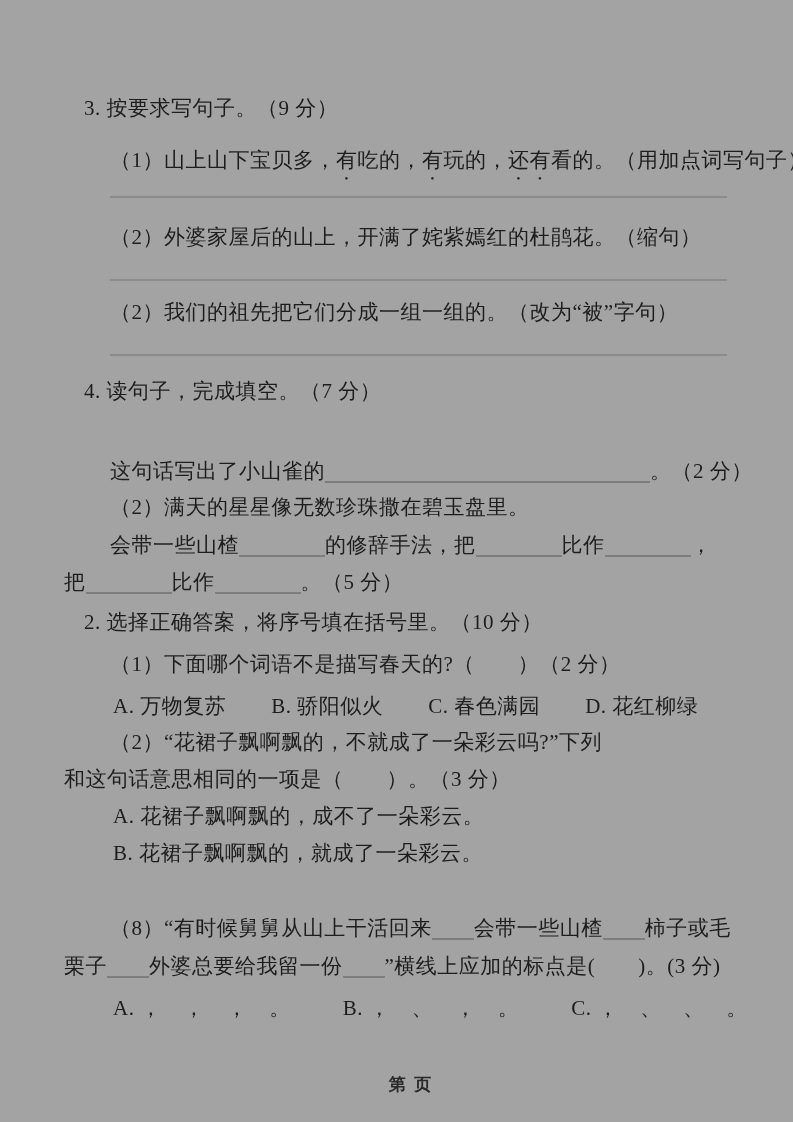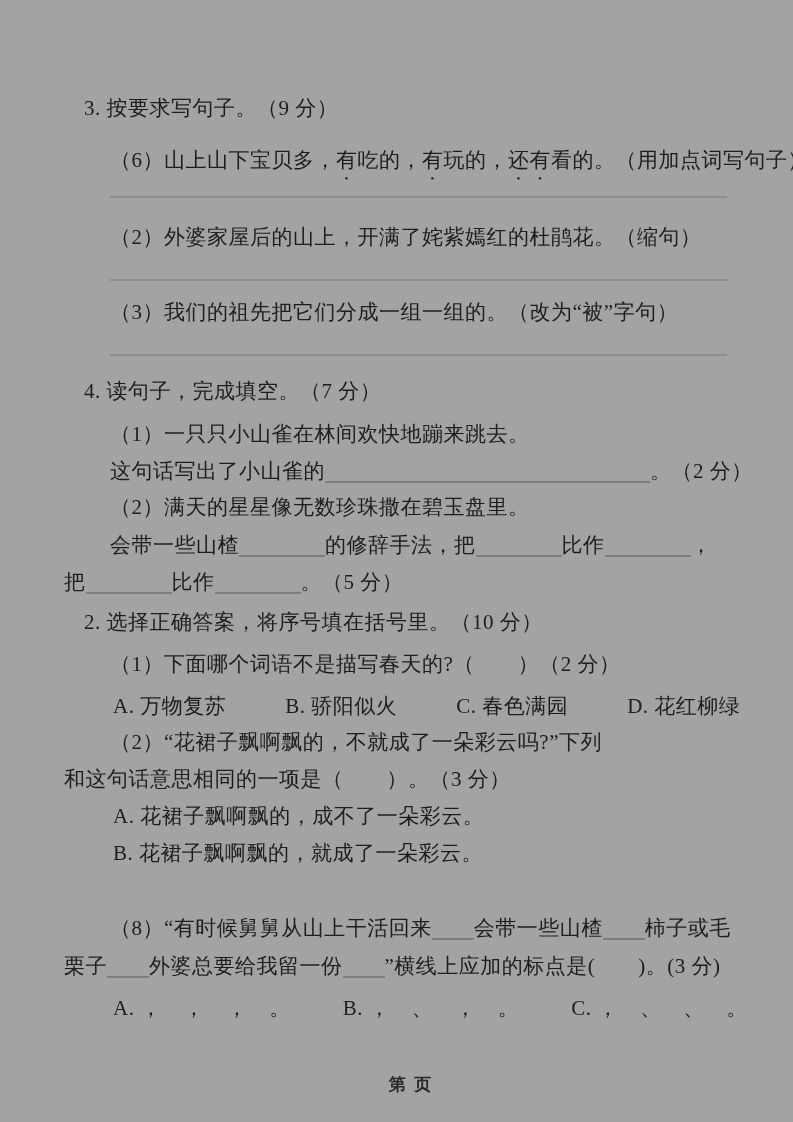--- a/index.html
+++ b/index.html
@@ -21,50 +21,49 @@
   .blank-lg{width:325px;}
   .blank-md{width:86px;}
   .blank-sm{width:42px;}
   .em{
     -webkit-text-emphasis:filled dot #1d1d1d;
     -webkit-text-emphasis-position:under right;
     text-emphasis:filled dot #1d1d1d;
     text-emphasis-position:under right;
   }
   .opts{position:absolute;display:flex;font-size:21px;line-height:30px;letter-spacing:0.5px;}
-  .opts-wide{gap:59px;}
+  .opts-wide{gap:45px;}
   .opts-punct{gap:52px;}
   .footer{
     position:absolute;left:0;right:0;text-align:center;
     font-family:"Liberation Sans", sans-serif;font-weight:bold;
     font-size:17px;color:#2a2a2a;letter-spacing:2px;padding-left:29px;
   }
 </style>
 </head>
 <body>
 
 <div class="page">
 
   <div class="ln" style="top:93px;left:84px">3. 按要求写句子。（9 分）</div>
 
-  <div class="ln" style="top:145px;left:110px"><span>（6）山上山下宝贝多，</span><span class="em">有</span><span>吃的，</span><span class="em">有</span><span>玩的，</span><span class="em">还有</span><span>看的。（用加点词写句子）</span></div>
+  <div class="ln" style="top:145px;left:110px"><span>（1）山上山下宝贝多，</span><span class="em">有</span><span>吃的，</span><span class="em">有</span><span>玩的，</span><span class="em">还有</span><span>看的。（用加点词写句子）</span></div>
 
   <div class="rule" style="top:196px;left:110px;width:617px"></div>
 
   <div class="ln" style="top:222px;left:110px">（2）外婆家屋后的山上，开满了姹紫嫣红的杜鹃花。（缩句）</div>
 
   <div class="rule" style="top:279px;left:110px;width:617px"></div>
 
-  <div class="ln" style="top:297px;left:110px">（3）我们的祖先把它们分成一组一组的。（改为“被”字句）</div>
+  <div class="ln" style="top:297px;left:110px">（2）我们的祖先把它们分成一组一组的。（改为“被”字句）</div>
 
   <div class="rule" style="top:354px;left:110px;width:617px"></div>
 
   <div class="ln" style="top:376px;left:84px">4. 读句子，完成填空。（7 分）</div>
 
-  <div class="ln" style="top:419px;left:110px">（1）一只只小山雀在林间欢快地蹦来跳去。</div>
 
   <div class="ln" style="top:456px;left:110px"><span>这句话写出了小山雀的</span><span class="blank blank-lg"></span><span>。（2 分）</span></div>
 
   <div class="ln" style="top:492px;left:110px">（2）满天的星星像无数珍珠撒在碧玉盘里。</div>
 
   <div class="ln" style="top:530px;left:110px"><span>会带一些山楂</span><span class="blank blank-md"></span><span>的修辞手法，把</span><span class="blank blank-md"></span><span>比作</span><span class="blank blank-md"></span><span>，</span></div>
 
   <div class="ln" style="top:567px;left:64px"><span>把</span><span class="blank blank-md"></span><span>比作</span><span class="blank blank-md"></span><span>。（5 分）</span></div>
 
   <div class="ln" style="top:607px;left:84px">2. 选择正确答案，将序号填在括号里。（10 分）</div>

